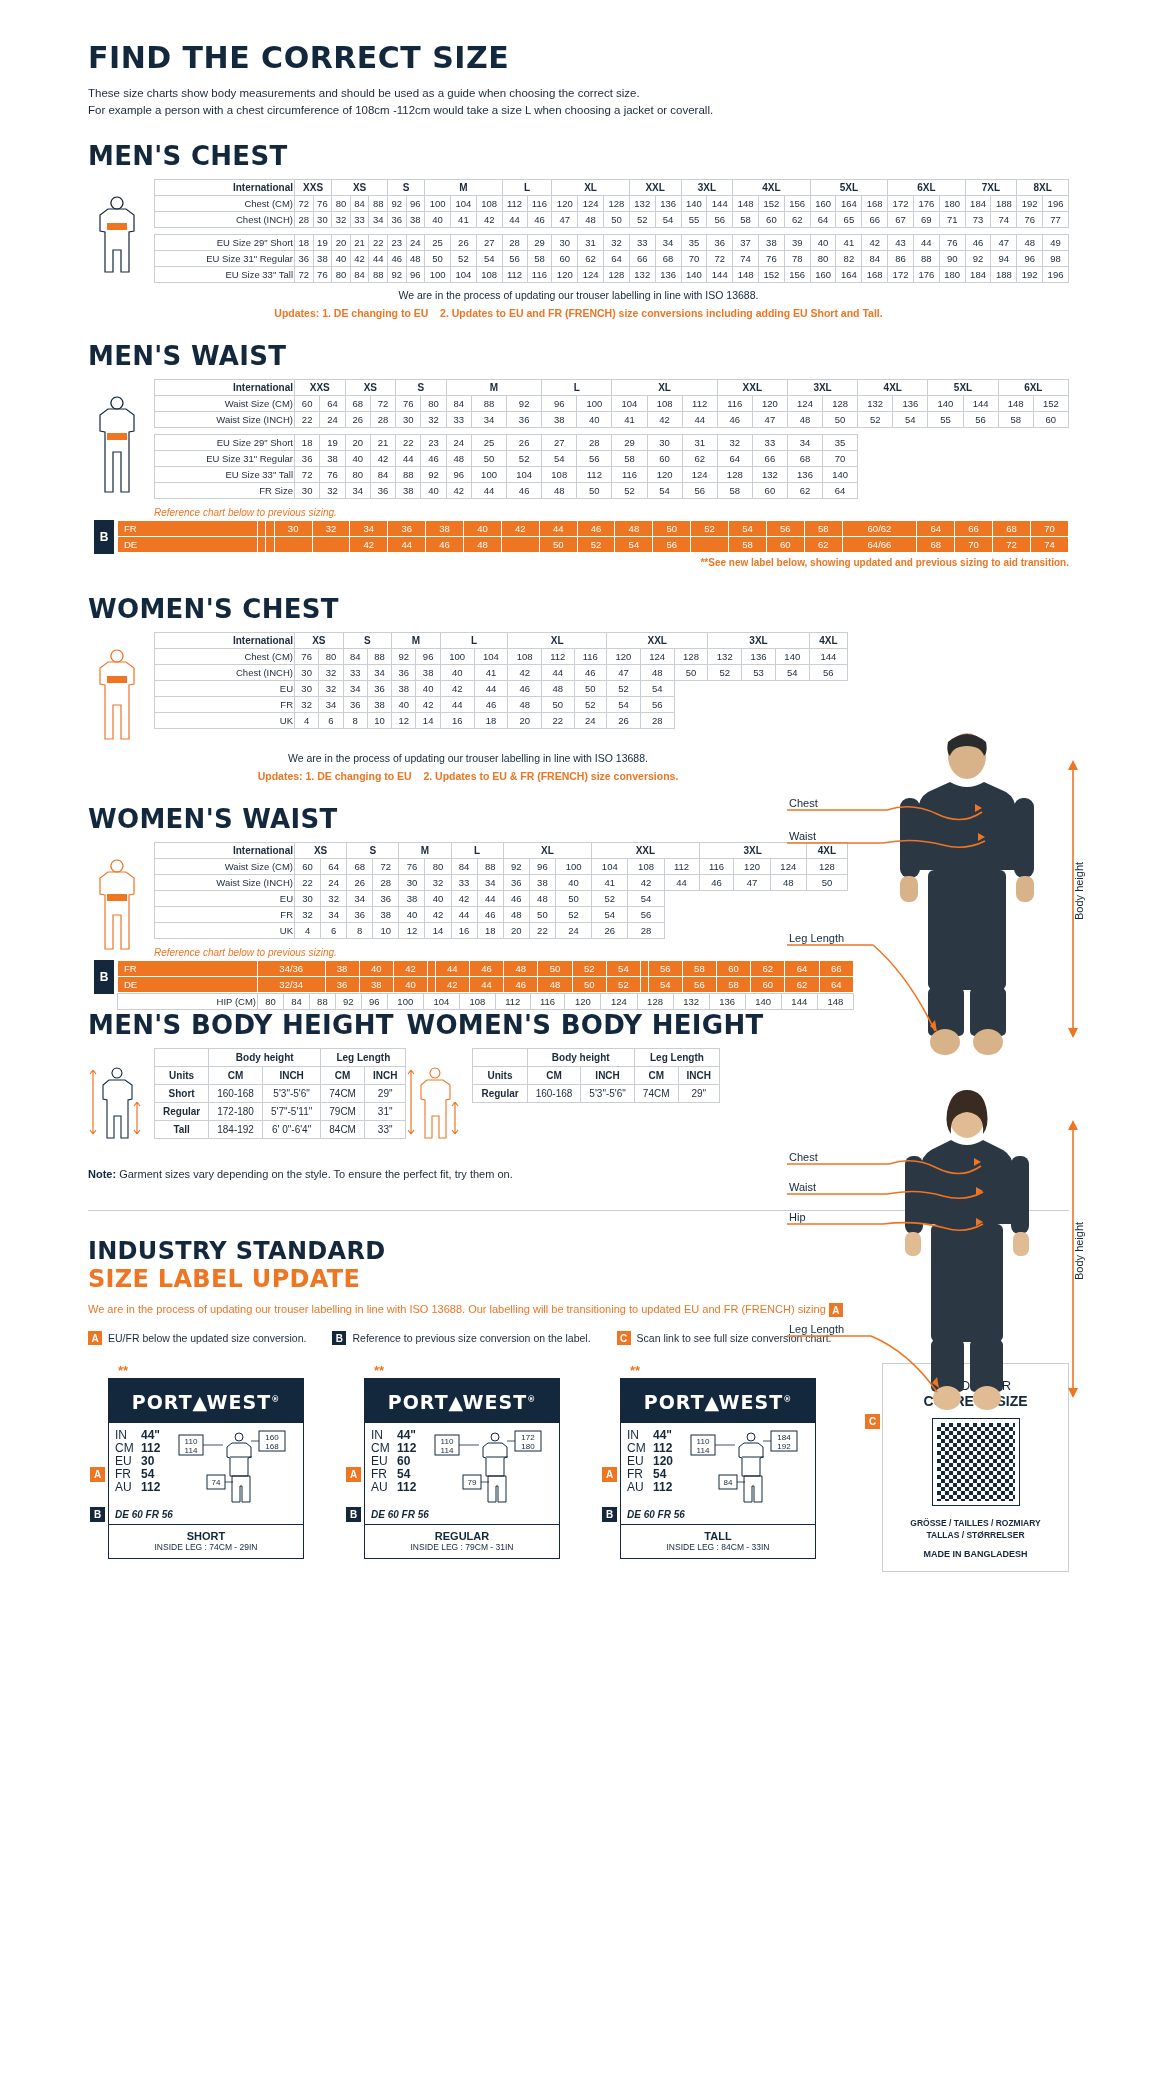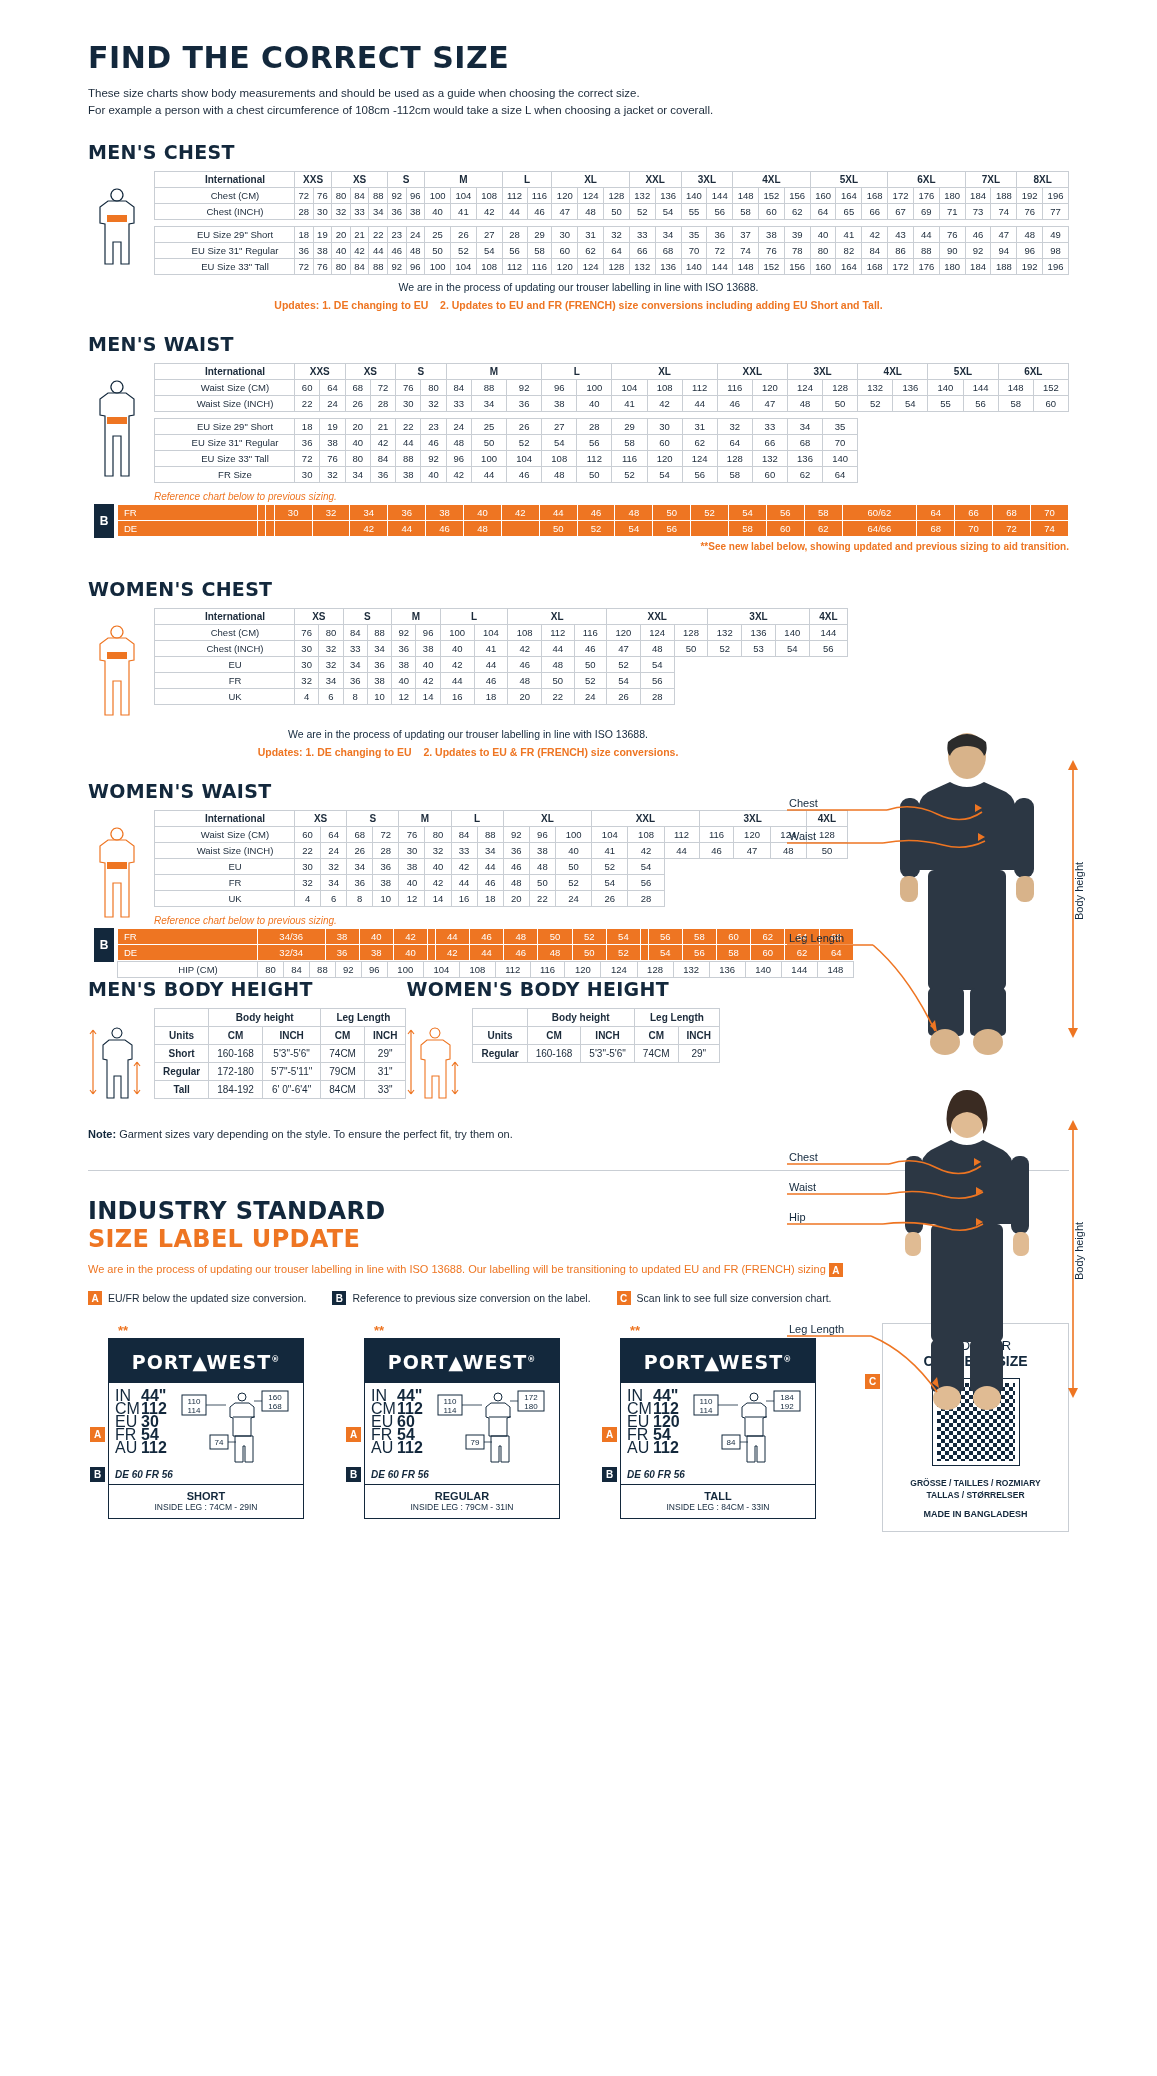--- a/index.html
+++ b/index.html
@@ -19,21 +19,21 @@
     font-size: 30px;
     letter-spacing: 0.5px;
     color: #13283c;
     font-weight: bold;
     margin: 40px 0 10px 0;
     font-family: "DejaVu Sans", sans-serif;
   }
   .intro { font-size: 11.5px; line-height: 17px; color: #1b2a3a; margin-bottom: 22px; }
 
   h2.section {
-    font-size: 19px;
+    font-size: 26px;
     color: #13283c;
     font-weight: bold;
     letter-spacing: 0.3px;
     margin: 22px 0 8px 0;
     font-family: "DejaVu Sans", sans-serif;
   }
 
   .block { display: flex; align-items: flex-start; gap: 6px; }
   .figure { width: 60px; flex: 0 0 60px; padding-top: 14px; }
   .figure svg { display: block; }
@@ -43,21 +43,21 @@
     border: 1px solid #c9ced4;
     text-align: center;
     padding: 2px 1px;
     height: 15px;
     color: #1b2a3a;
     font-weight: normal;
     white-space: nowrap;
   }
   table.sz th { font-weight: bold; font-size: 10px; text-align: center; }
   table.sz td.lab, table.sz th.lab {
-    text-align: center;
+    text-align: right;
     padding-left: 22px;
     width: 140px;
     font-weight: normal;
   }
   table.sz th.lab { font-weight: bold; }
   tr.spacer td { border: none; height: 7px; padding: 0; }
   .note-line { font-size: 10.5px; color: #13283c; margin: 6px 0 2px 0; text-align: left; }
   .note-line .u { color: #ee7522; font-weight: bold; }
   .center-note { text-align: center; }
   .right-note { text-align: right; font-size: 10px; color: #ee7522; font-weight: bold; margin-top: 3px; }
@@ -109,21 +109,21 @@
   .sq.c { background: #ee7522; }
 
   
   .labels { display: flex; gap: 18px; align-items: flex-start; margin-top: 6px; }
   .label-card { position: relative; width: 196px; }
   .stars { color: #ee7522; font-weight: bold; font-size: 13px; margin-left: 10px; }
   .lbl-box { border: 1px solid #13283c; background: #fff; }
   .lbl-head { background: #13283c; color: #fff; text-align: center; padding: 12px 0 10px 0; }
   .brand { font-size: 19px; font-weight: bold; letter-spacing: 1px; font-family: "DejaVu Sans", sans-serif; }
   .lbl-body { display: flex; padding: 6px 6px 2px 6px; gap: 6px; }
-  .codes { font-size: 16px; line-height: 13px; }
+  .codes { font-size: 12px; line-height: 13px; }
   .codes .row { display: flex; gap: 6px; }
   .codes .k { width: 20px; color: #13283c; }
   .codes .v { font-weight: bold; color: #13283c; }
   .lbl-de { font-size: 10px; font-style: italic; font-weight: bold; padding: 2px 6px 4px 6px; color:#13283c; }
   .lbl-foot { border-top: 1px solid #13283c; text-align: center; padding: 5px 2px 6px 2px; }
   .lbl-foot .t1 { font-size: 11px; font-weight: bold; color: #13283c; }
   .lbl-foot .t2 { font-size: 8.5px; color: #13283c; }
   .sidebadge { position: absolute; left: -18px; width: 15px; height: 15px; background: #ee7522;
                color: #fff; font-size: 10px; font-weight: bold; display:flex; align-items:center; justify-content:center; }
   .sidebadge.b { background: #13283c; }

